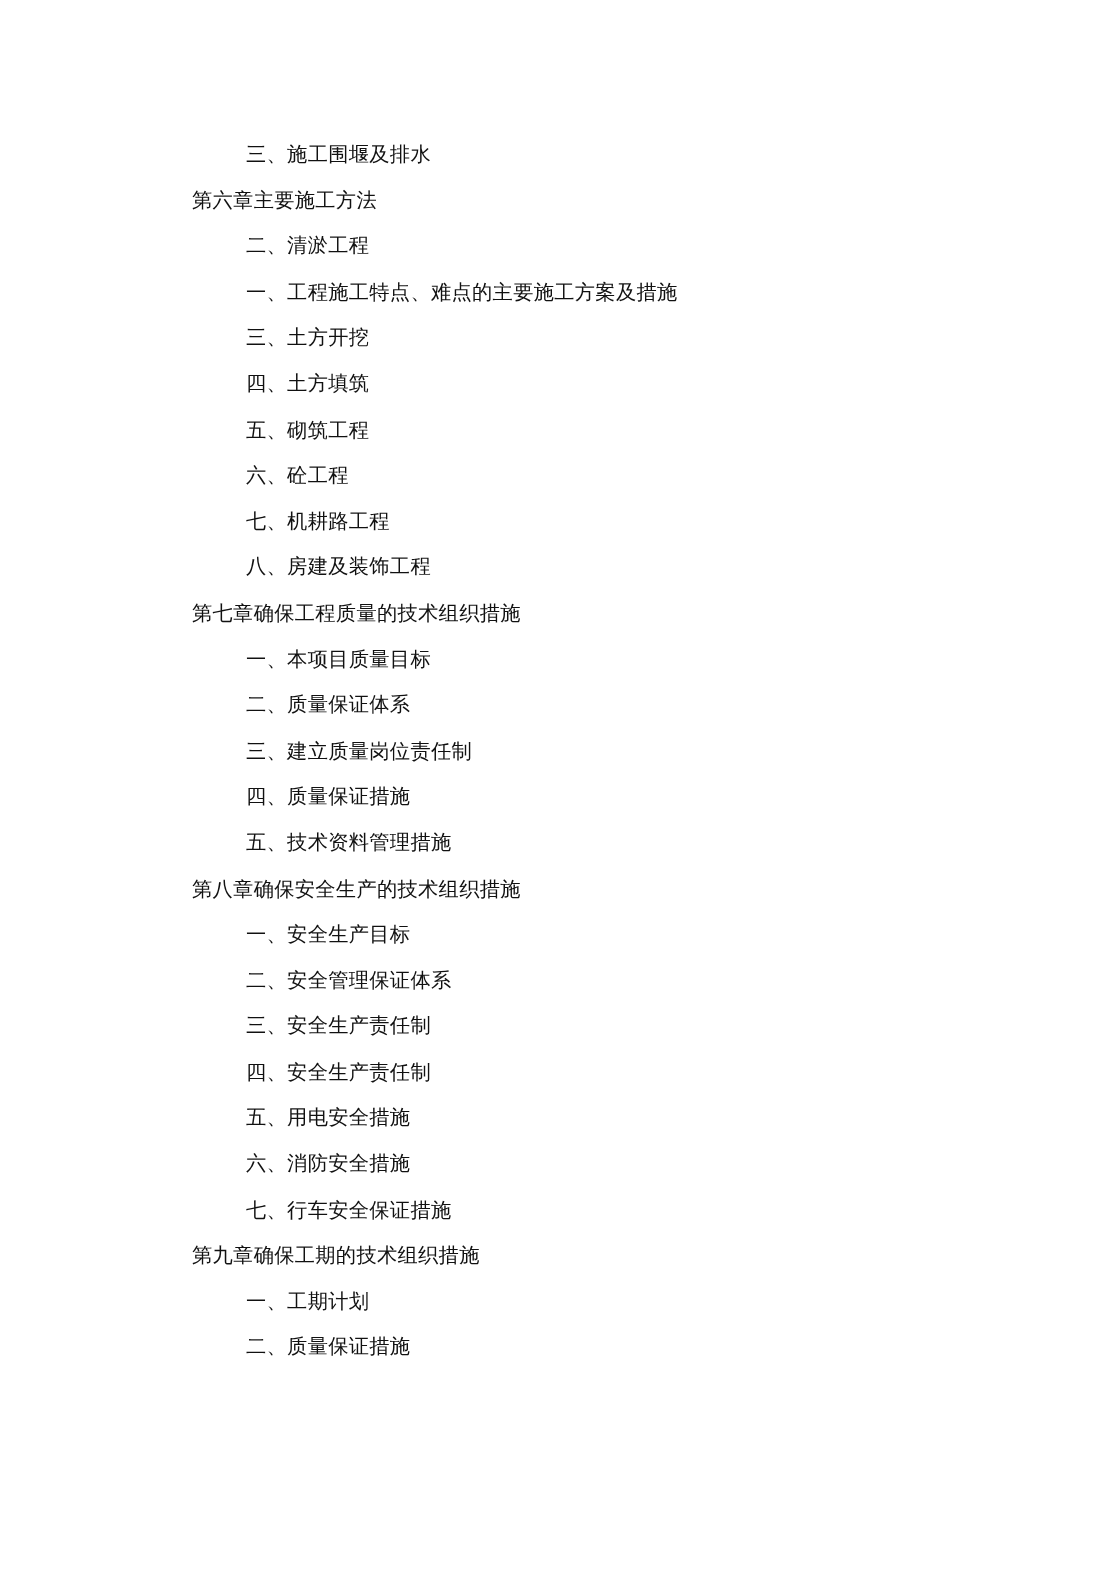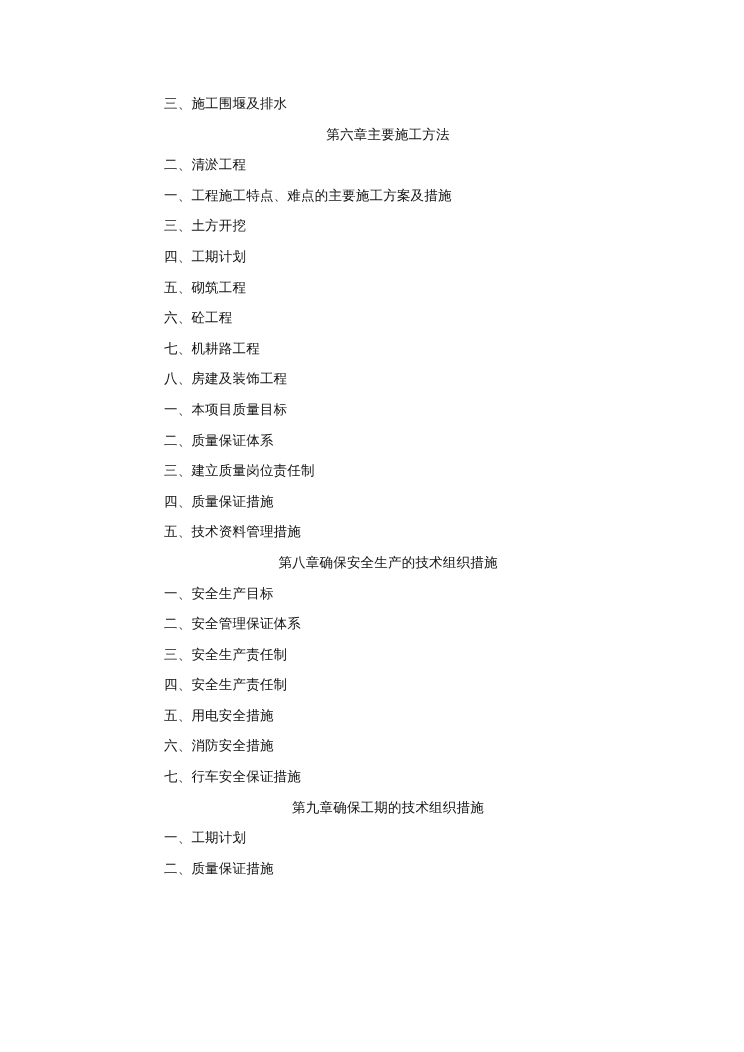--- a/index.html
+++ b/index.html
@@ -27,41 +27,41 @@
   }
   .toc-line {
     font-size: 13.5px;
     line-height: 30.6px;
     letter-spacing: 0.2px;
     color: #111111;
     white-space: nowrap;
   }
   .level-chapter {
     margin-left: 0px;
-    text-align: center;
   }
   .level-section {
     margin-left: 36px;
   }
 </style>
 </head>
 <body>
 
 <div class="page">
   <div class="toc" id="toc">
       <div class="toc-line level-section">三、施工围堰及排水</div>
       <div class="toc-line level-chapter">第六章主要施工方法</div>
       <div class="toc-line level-section">二、清淤工程</div>
       <div class="toc-line level-section">一、工程施工特点、难点的主要施工方案及措施</div>
       <div class="toc-line level-section">三、土方开挖</div>
-      <div class="toc-line level-section">四、工期计划</div>
+      <div class="toc-line level-section">四、土方填筑</div>
       <div class="toc-line level-section">五、砌筑工程</div>
       <div class="toc-line level-section">六、砼工程</div>
       <div class="toc-line level-section">七、机耕路工程</div>
       <div class="toc-line level-section">八、房建及装饰工程</div>
+      <div class="toc-line level-chapter">第七章确保工程质量的技术组织措施</div>
       <div class="toc-line level-section">一、本项目质量目标</div>
       <div class="toc-line level-section">二、质量保证体系</div>
       <div class="toc-line level-section">三、建立质量岗位责任制</div>
       <div class="toc-line level-section">四、质量保证措施</div>
       <div class="toc-line level-section">五、技术资料管理措施</div>
       <div class="toc-line level-chapter">第八章确保安全生产的技术组织措施</div>
       <div class="toc-line level-section">一、安全生产目标</div>
       <div class="toc-line level-section">二、安全管理保证体系</div>
       <div class="toc-line level-section">三、安全生产责任制</div>
       <div class="toc-line level-section">四、安全生产责任制</div>

